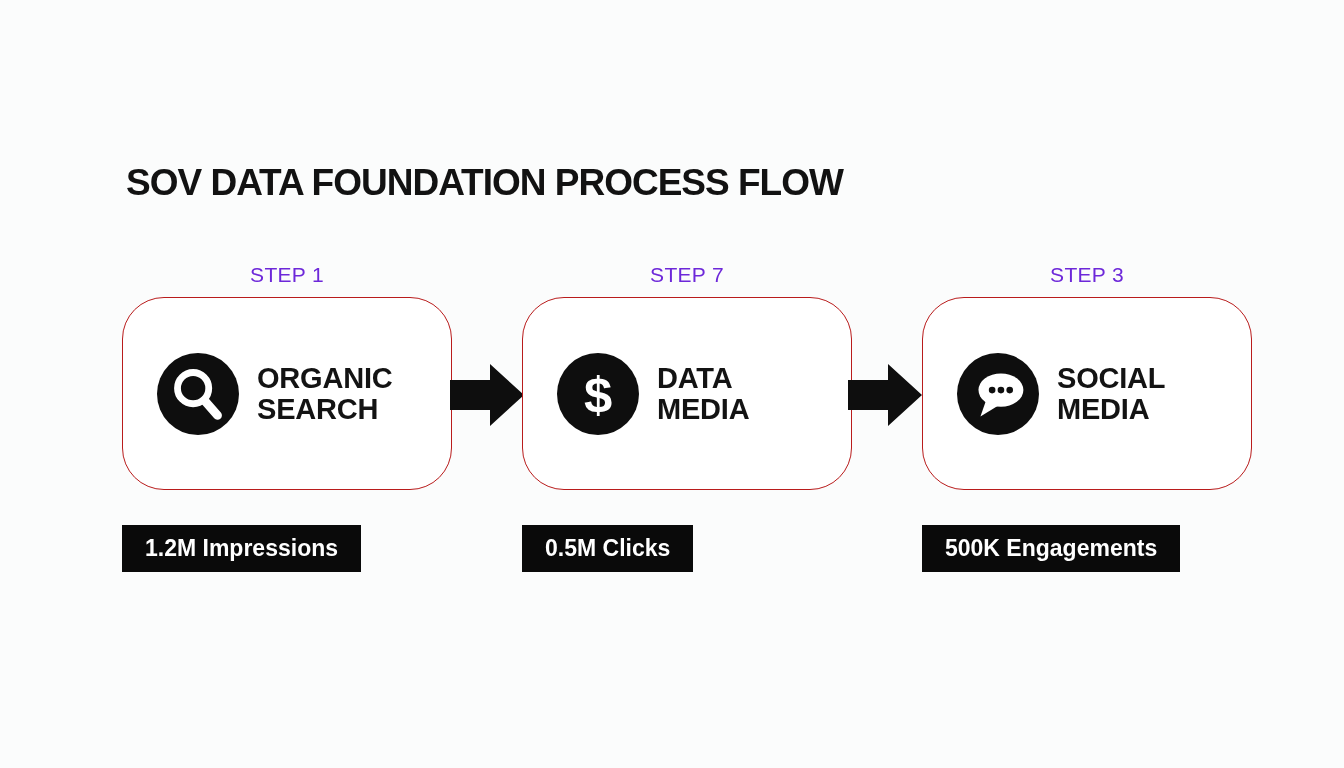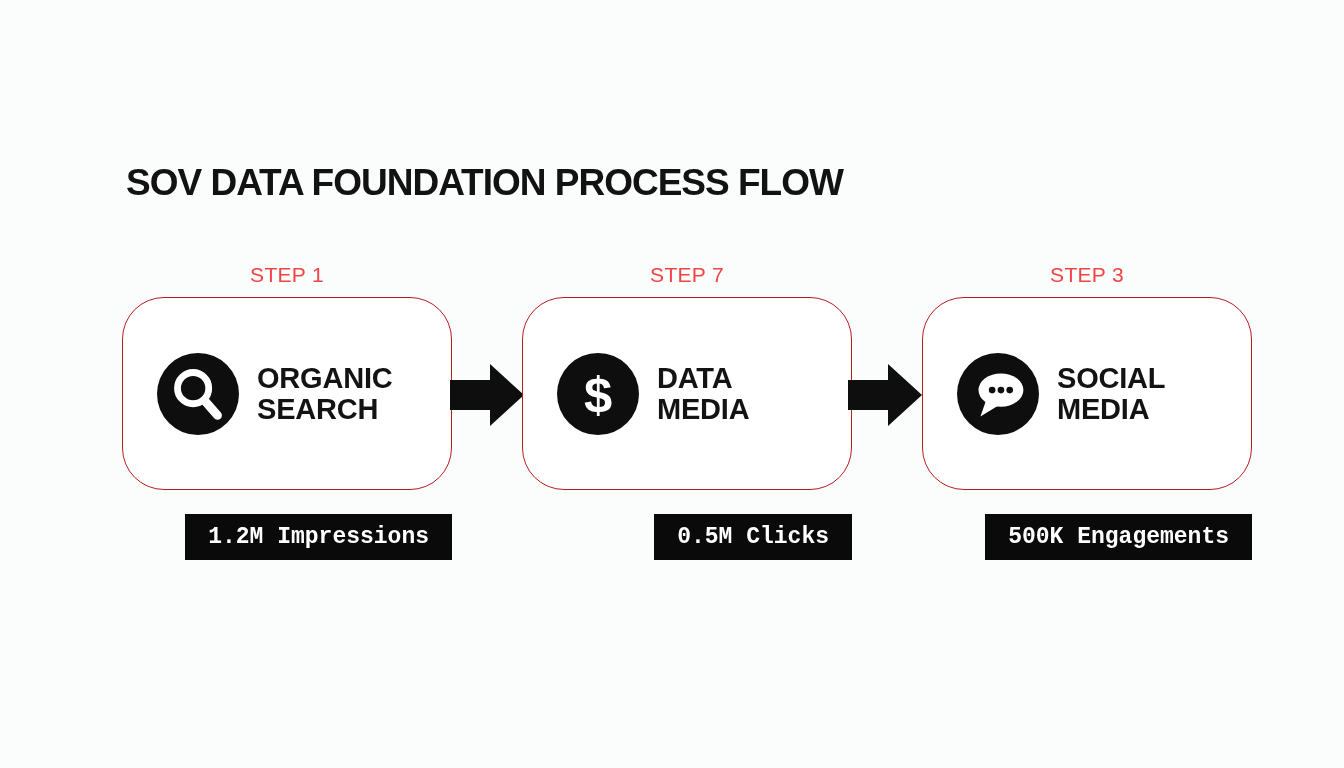--- a/index.html
+++ b/index.html
@@ -27,21 +27,21 @@
   }
   .step {
     position: absolute;
     top: 263px;
     width: 330px;
   }
   .step-label {
     text-align: center;
     font-size: 21px;
     font-weight: 500;
-    color: #ef4444;
+    color: #6d28d9;
     margin-bottom: 10px;
     letter-spacing: 0.3px;
   }
   .box {
     height: 193px;
     background: #ffffff;
     border: 1px solid #b91c1c;
     border-radius: 42px;
     display: flex;
     align-items: center;
@@ -56,24 +56,23 @@
   .icon-circle svg { display: block; width: 82px; height: 82px; }
   .box-title {
     font-size: 29px;
     line-height: 31px;
     font-weight: bold;
     color: #131313;
     letter-spacing: -0.2px;
   }
   .box-title span { display: block; }
   .metric-row {
-    margin-top: 24px;
+    margin-top: 35px;
     display: flex;
-    justify-content: flex-end;
-    font-family: Liberation Mono, monospace;
+    justify-content: flex-start;
   }
   .metric {
     background: #0a0a0a;
     color: #ffffff;
     font-size: 23px;
     font-weight: bold;
     padding: 10px 23px;
     white-space: nowrap;
   }
   .arrow {

